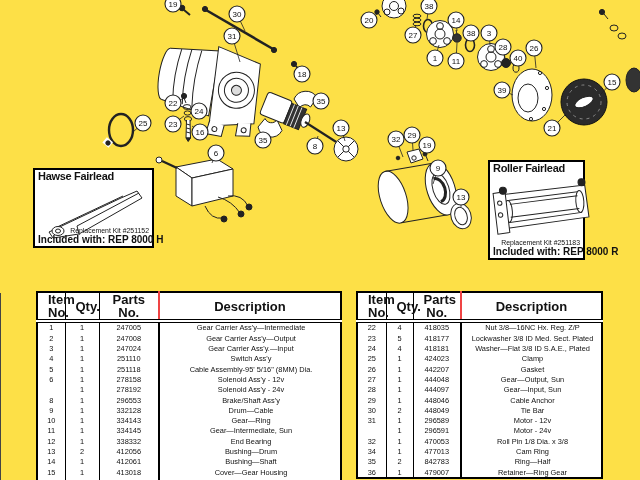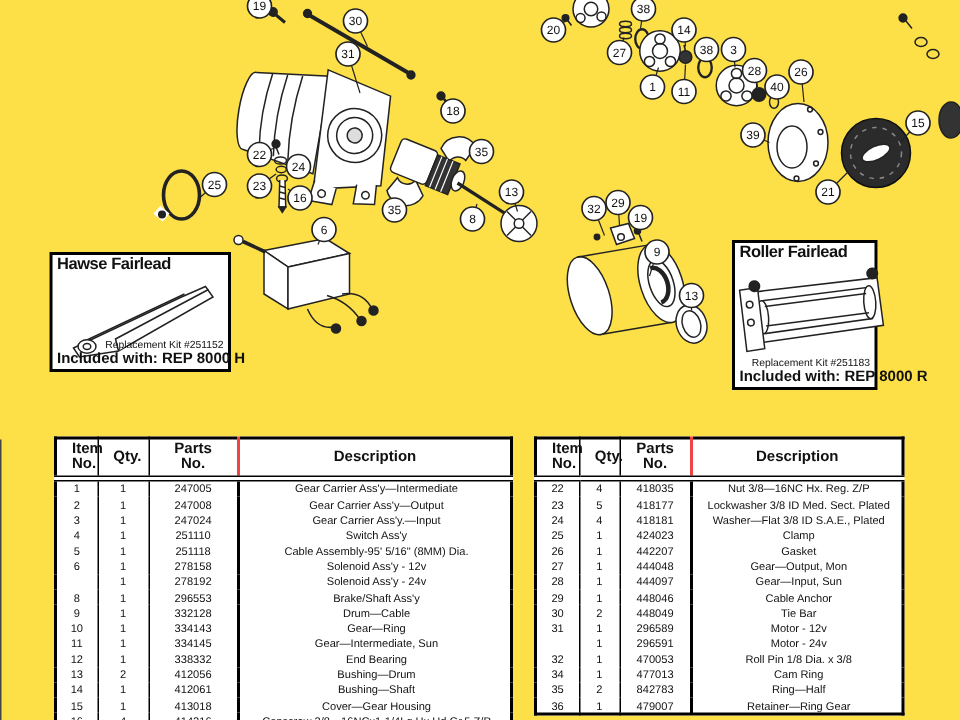--- a/index.html
+++ b/index.html
@@ -15,21 +15,21 @@
   .fairlead-box .fl-title{font-size:11px;font-weight:bold;letter-spacing:-0.3px;padding:1px 0 0 3px;line-height:11px;}
   .fairlead-box .fl-art{position:absolute;left:0;top:12px;}
   .fairlead-box .fl-kit{position:absolute;right:3px;bottom:11px;font-size:6.9px;line-height:8px;white-space:nowrap;}
   .fairlead-box .fl-incl{position:absolute;left:3px;bottom:2px;font-size:10px;line-height:8px;white-space:nowrap;font-weight:bold;}
   .hawse-box{left:33px;top:168px;width:121px;height:80px;}
   .roller-box{left:488px;top:160px;width:97px;height:100px;}
 
   
   .parts-table{position:absolute;border-collapse:collapse;table-layout:fixed;background:#fff;
                border:2px solid #000;font-size:7.4px;line-height:1;}
-  .parts-table th{font-size:10px;font-weight:bold;text-align:center;vertical-align:middle;
+  .parts-table th{font-size:13px;font-weight:bold;text-align:center;vertical-align:middle;
                   height:24px;border-right:1px solid #000;border-bottom:4px double #000;padding:0 10px;}
   .parts-table th.desc-h{border-left:2px solid #ef4444;border-right:none;}
   .parts-table td{height:10.3px;padding:0;white-space:nowrap;overflow:hidden;}
   .parts-table td.c0,.parts-table td.c1,.parts-table td.c2{text-align:center;border-right:1px solid #000;}
   .parts-table td.c3{text-align:center;padding-left:2px;border-left:2px solid #000;}
   .table-left{left:36px;top:291px;width:306px;}
   .table-right{left:356px;top:291px;width:247px;}
   .table-left col.ci{width:28px}.table-left col.cq{width:34px}.table-left col.cp{width:60px}
   .table-right col.ci{width:29px}.table-right col.cq{width:27px}.table-right col.cp{width:48px}
 
@@ -573,21 +573,21 @@
         <tr>
           <td class="c0">26</td>
           <td class="c1">1</td>
           <td class="c2">442207</td>
           <td class="c3">Gasket</td>
         </tr>
         <tr>
           <td class="c0">27</td>
           <td class="c1">1</td>
           <td class="c2">444048</td>
-          <td class="c3">Gear—Output, Mon</td>
+          <td class="c3">Gear—Output, Sun</td>
         </tr>
         <tr>
           <td class="c0">28</td>
           <td class="c1">1</td>
           <td class="c2">444097</td>
           <td class="c3">Gear—Input, Sun</td>
         </tr>
         <tr>
           <td class="c0">29</td>
           <td class="c1">1</td>

